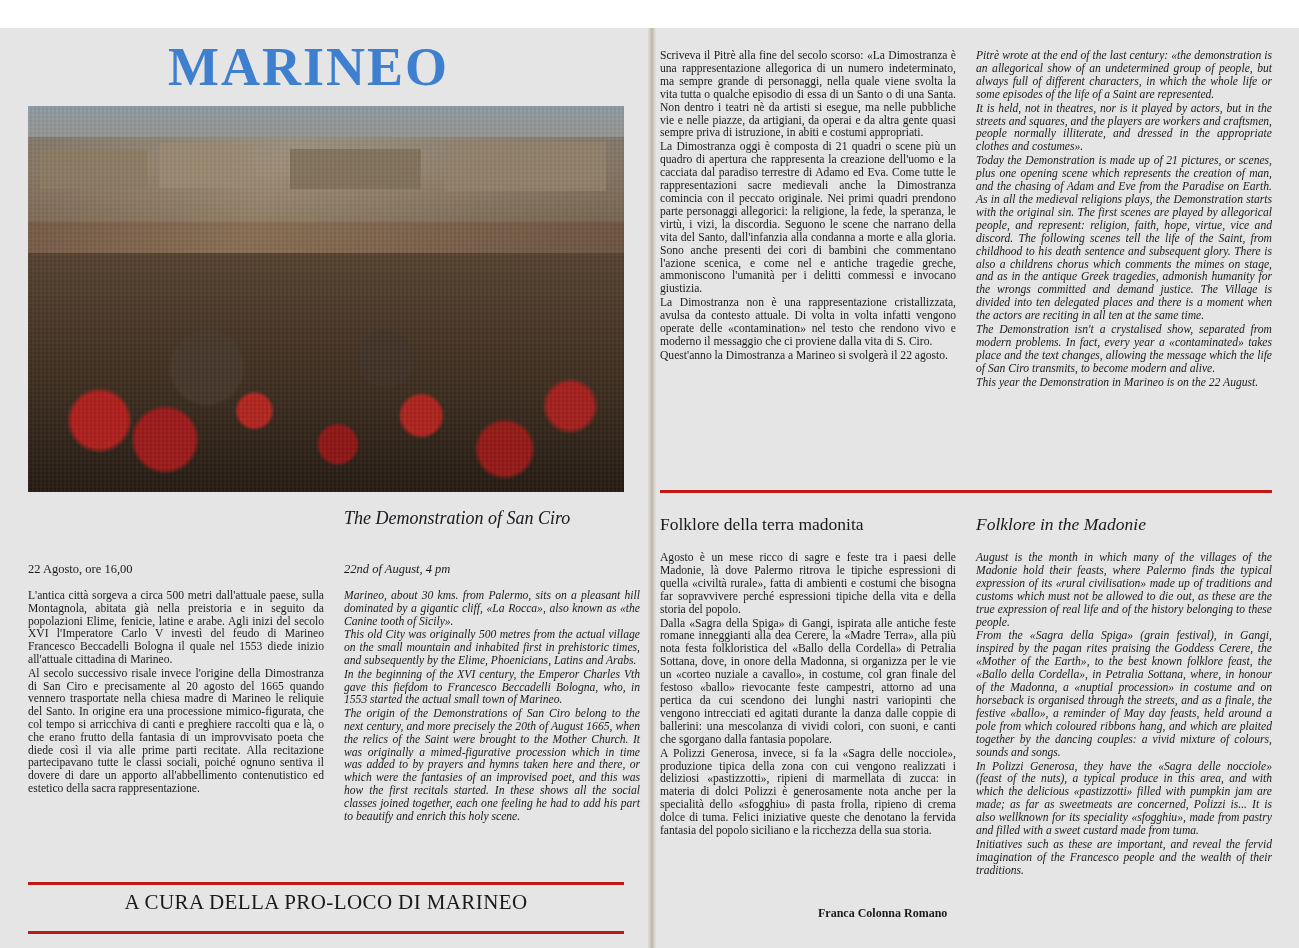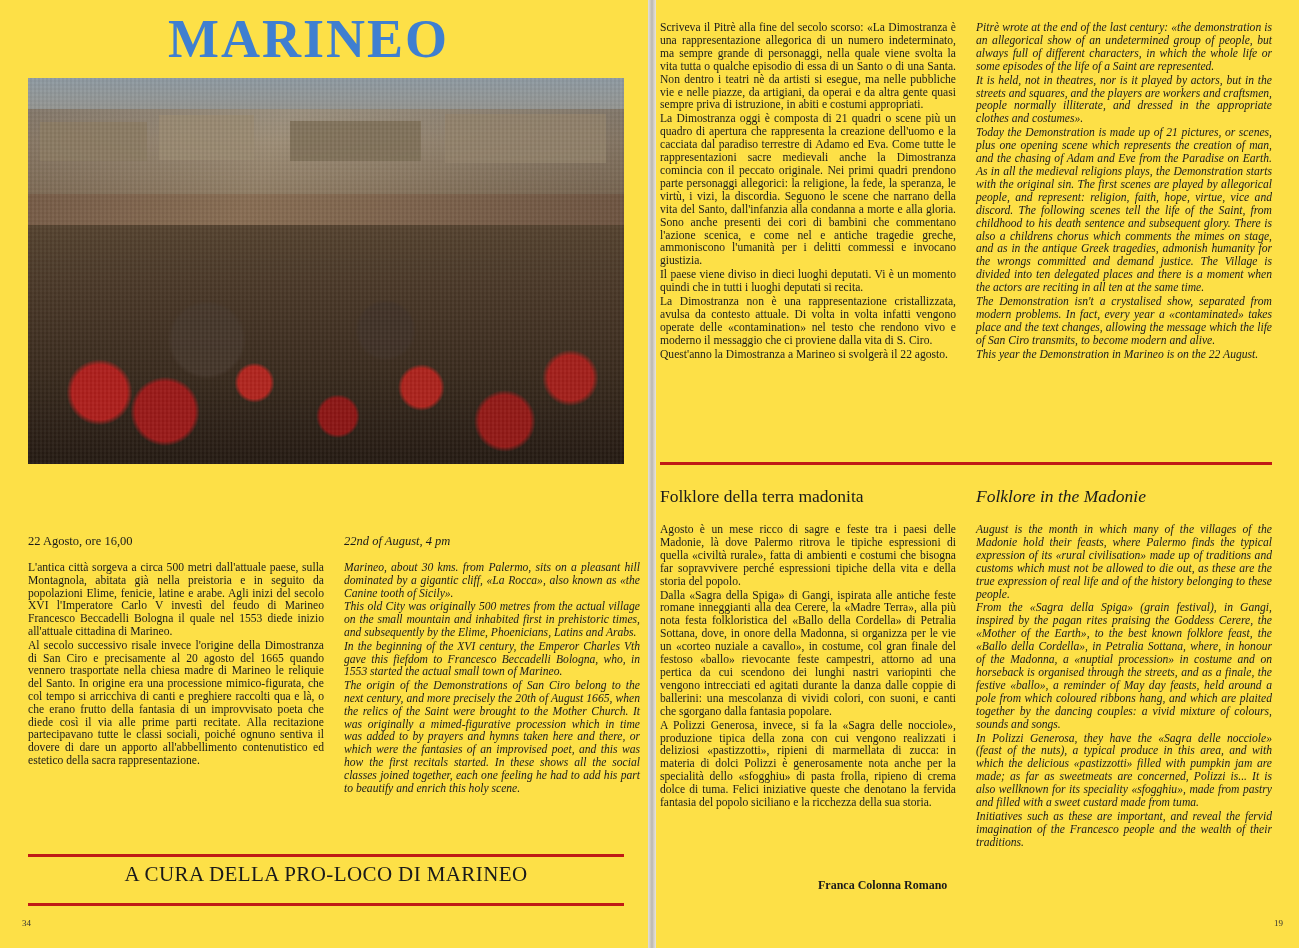--- a/index.html
+++ b/index.html
@@ -11,21 +11,22 @@
     width: 1299px;
     height: 948px;
     position: relative;
     font-family: "Liberation Serif", serif;
     color: #1a1a1a;
     overflow: hidden;
   }
   .page {
     position: absolute;
     inset: 0;
-    background: #fde047;
+    background: #e5e5e5;
+    margin-top: 28px;
   }
   
   .spine {
     position: absolute;
     left: 648px;
     top: 0;
     width: 8px;
     height: 948px;
     background: linear-gradient(to right, #e3e0da 0%, #c9c5bd 35%, #b9b5ad 50%, #ccc8c0 65%, #e6e3dd 100%);
   }
@@ -262,20 +263,21 @@
       <div class="buildings">
         <div class="build1"></div>
         <div class="build2"></div>
         <div class="build3"></div>
         <div class="build4"></div>
       </div>
       <div class="crowd"></div>
       <div class="grain"></div>
     </div>
 
+    <div class="cap-en">The Demonstration of San Ciro</div>
 
     <div class="date-it">22 Agosto, ore 16,00</div>
     <div class="date-en">22nd of August, 4 pm</div>
 
     <div class="col-left-it">
       <p>L'antica città sorgeva a circa 500 metri dall'attuale paese, sulla Montagnola, abitata già nella preistoria e in seguito da popolazioni Elime, fenicie, latine e arabe. Agli inizi del secolo XVI l'Imperatore Carlo V investì del feudo di Marineo Francesco Beccadelli Bologna il quale nel 1553 diede inizio all'attuale cittadina di Marineo.</p>
       <p>Al secolo successivo risale invece l'origine della Dimostranza di San Ciro e precisamente al 20 agosto del 1665 quando vennero trasportate nella chiesa madre di Marineo le reliquie del Santo. In origine era una processione mimico-figurata, che col tempo si arricchiva di canti e preghiere raccolti qua e là, o che erano frutto della fantasia di un improvvisato poeta che diede così il via alle prime parti recitate. Alla recitazione partecipavano tutte le classi sociali, poiché ognuno sentiva il dovere di dare un apporto all'abbellimento contenutistico ed estetico della sacra rappresentazione.</p>
     </div>
 
     <div class="col-left-en">
@@ -291,21 +293,20 @@
     <div class="folio-left">34</div>
   </div>
 
   <div class="spine"></div>
 
   <div class="right-page"></div>
 
   <div class="r-col-it">
     <p>Scriveva il Pitrè alla fine del secolo scorso: «La Dimostranza è una rappresentazione allegorica di un numero indeterminato, ma sempre grande di personaggi, nella quale viene svolta la vita tutta o qualche episodio di essa di un Santo o di una Santa. Non dentro i teatri nè da artisti si esegue, ma nelle pubbliche vie e nelle piazze, da artigiani, da operai e da altra gente quasi sempre priva di istruzione, in abiti e costumi appropriati.</p>
     <p>La Dimostranza oggi è composta di 21 quadri o scene più un quadro di apertura che rappresenta la creazione dell'uomo e la cacciata dal paradiso terrestre di Adamo ed Eva. Come tutte le rappresentazioni sacre medievali anche la Dimostranza comincia con il peccato originale. Nei primi quadri prendono parte personaggi allegorici: la religione, la fede, la speranza, le virtù, i vizi, la discordia. Seguono le scene che narrano della vita del Santo, dall'infanzia alla condanna a morte e alla gloria. Sono anche presenti dei cori di bambini che commentano l'azione scenica, e come nel e antiche tragedie greche, ammoniscono l'umanità per i delitti commessi e invocano giustizia.</p>
-    <p>Il paese viene diviso in dieci luoghi deputati. Vi è un momento quindi che in tutti i luoghi deputati si recita.</p>
     <p>La Dimostranza non è una rappresentazione cristallizzata, avulsa da contesto attuale. Di volta in volta infatti vengono operate delle «contamination» nel testo che rendono vivo e moderno il messaggio che ci proviene dalla vita di S. Ciro.</p>
     <p>Quest'anno la Dimostranza a Marineo si svolgerà il 22 agosto.</p>
   </div>
 
   <div class="r-col-en">
     <p>Pitrè wrote at the end of the last century: «the demonstration is an allegorical show of an undetermined group of people, but always full of different characters, in which the whole life or some episodes of the life of a Saint are represented.</p>
     <p>It is held, not in theatres, nor is it played by actors, but in the streets and squares, and the players are workers and craftsmen, people normally illiterate, and dressed in the appropriate clothes and costumes».</p>
     <p>Today the Demonstration is made up of 21 pictures, or scenes, plus one opening scene which represents the creation of man, and the chasing of Adam and Eve from the Paradise on Earth. As in all the medieval religions plays, the Demonstration starts with the original sin. The first scenes are played by allegorical people, and represent: religion, faith, hope, virtue, vice and discord. The following scenes tell the life of the Saint, from childhood to his death sentence and subsequent glory. There is also a childrens chorus which comments the mimes on stage, and as in the antique Greek tragedies, admonish humanity for the wrongs committed and demand justice. The Village is divided into ten delegated places and there is a moment when the actors are reciting in all ten at the same time.</p>
     <p>The Demonstration isn't a crystalised show, separated from modern problems. In fact, every year a «contaminated» takes place and the text changes, allowing the message which the life of San Ciro transmits, to become modern and alive.</p>
     <p>This year the Demonstration in Marineo is on the 22 August.</p>

